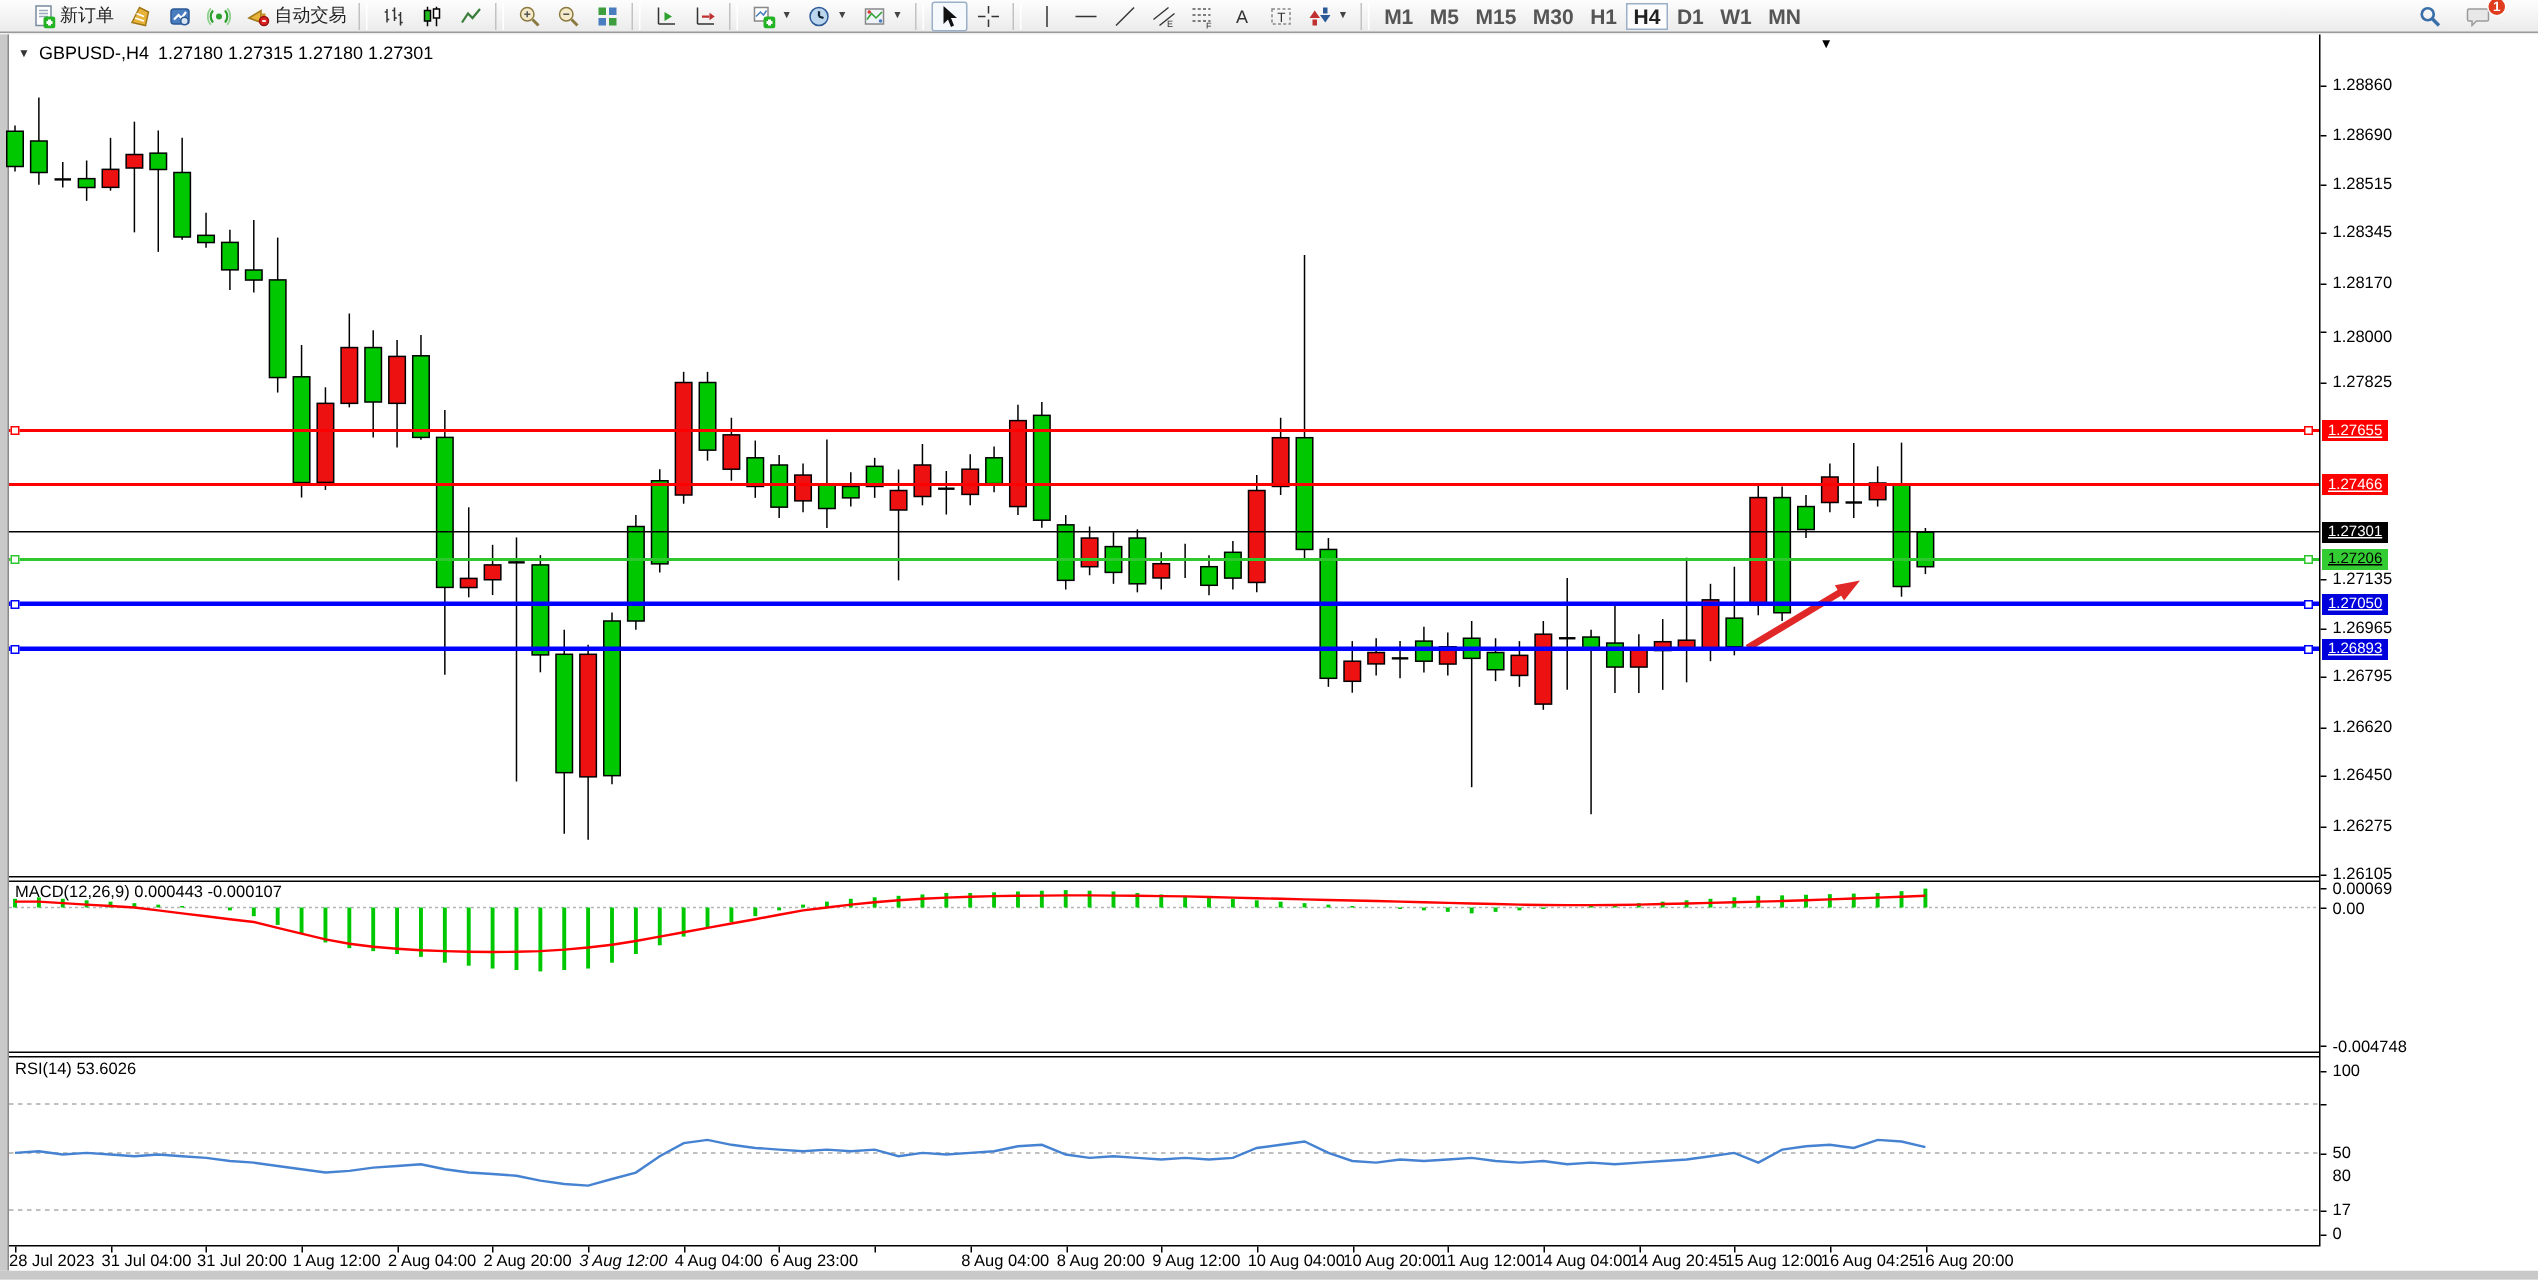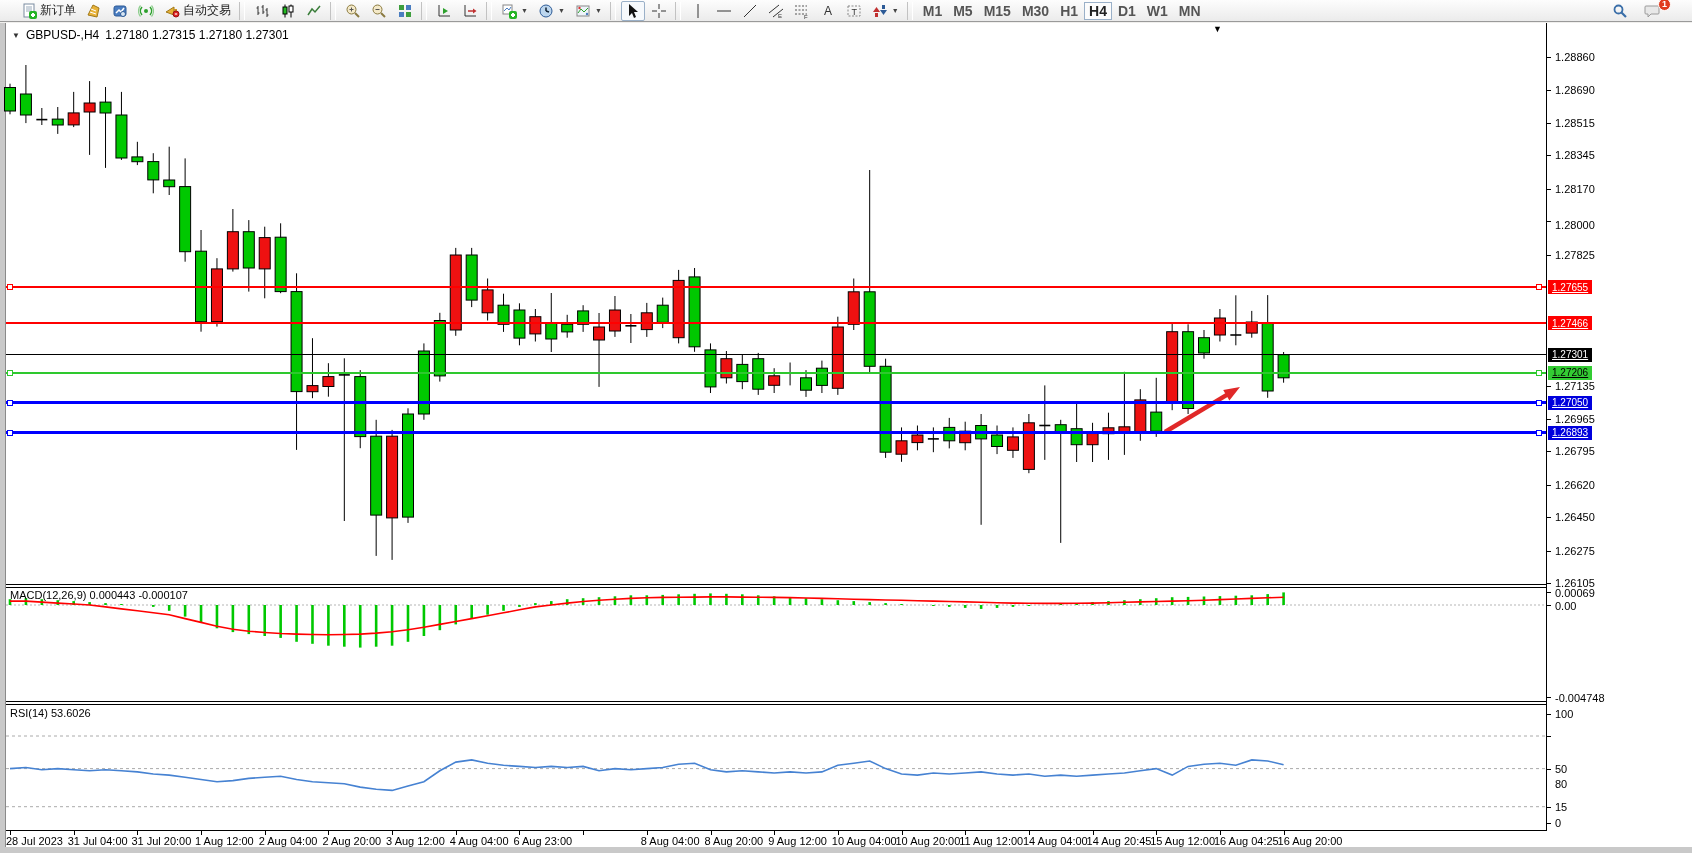--- a/index.html
+++ b/index.html
@@ -781,39 +781,39 @@
       <div class="ptick" style="top: 577px;">0.00</div>
       <div class="pdash" style="top: 674px;"></div>
       <div class="ptick" style="top: 669px;">-0.004748</div>
       <div class="pdash" style="top: 691.2px;"></div>
       <div class="ptick" style="top: 685.2px;">100</div>
       <div class="pdash" style="top: 713px;"></div>
       <div class="ptick" style="top: 707px; margin-top: 48px;">80</div>
       <div class="pdash" style="top: 745.6px;"></div>
       <div class="ptick" style="top: 739.6px;">50</div>
       <div class="pdash" style="top: 783.7px;"></div>
-      <div class="ptick" style="top: 777.7px;">15</div>
+      <div class="ptick" style="top: 777.7px;">17</div>
       <div class="pdash" style="top: 800px;"></div>
       <div class="ptick" style="top: 794px;">0</div>
     </div>
   <div id="time-axis">
       <div class="ttick" style="left: 4px;"></div>
       <div class="tlabel" style="left: 0px;">28 Jul 2023</div>
       <div class="ttick" style="left: 67.7px;"></div>
       <div class="tlabel" style="left: 61.7px;">31 Jul 04:00</div>
       <div class="ttick" style="left: 131.4px;"></div>
       <div class="tlabel" style="left: 125.4px;">31 Jul 20:00</div>
       <div class="ttick" style="left: 195px;"></div>
       <div class="tlabel" style="left: 189px;">1 Aug 12:00</div>
       <div class="ttick" style="left: 258.7px;"></div>
       <div class="tlabel" style="left: 252.7px;">2 Aug 04:00</div>
       <div class="ttick" style="left: 322.4px;"></div>
       <div class="tlabel" style="left: 316.4px;">2 Aug 20:00</div>
       <div class="ttick" style="left: 386.1px;"></div>
-      <div class="tlabel" style="left: 380.1px;">3 Aug 12:00</div>
+      <div class="tlabel" style="left: 380.1px; font-style: italic;">3 Aug 12:00</div>
       <div class="ttick" style="left: 449.8px;"></div>
       <div class="tlabel" style="left: 443.8px;">4 Aug 04:00</div>
       <div class="ttick" style="left: 513.4px;"></div>
       <div class="tlabel" style="left: 507.4px;">6 Aug 23:00</div>
       <div class="ttick" style="left: 577.1px;"></div>
       <div class="tlabel" style="left: 590px; margin-top: 28px;">7 Aug 12:00</div>
       <div class="ttick" style="left: 640.8px;"></div>
       <div class="tlabel" style="left: 634.8px;">8 Aug 04:00</div>
       <div class="ttick" style="left: 704.5px;"></div>
       <div class="tlabel" style="left: 698.5px;">8 Aug 20:00</div>

